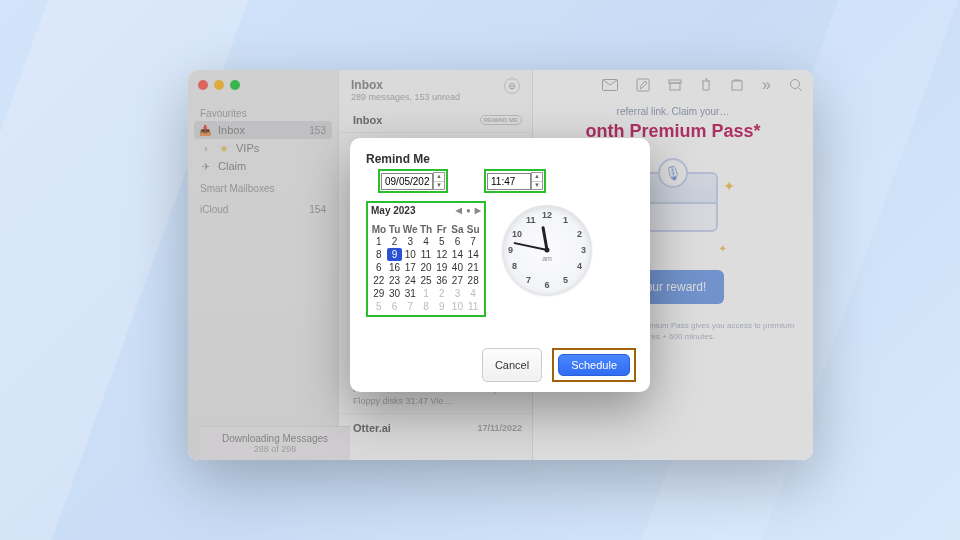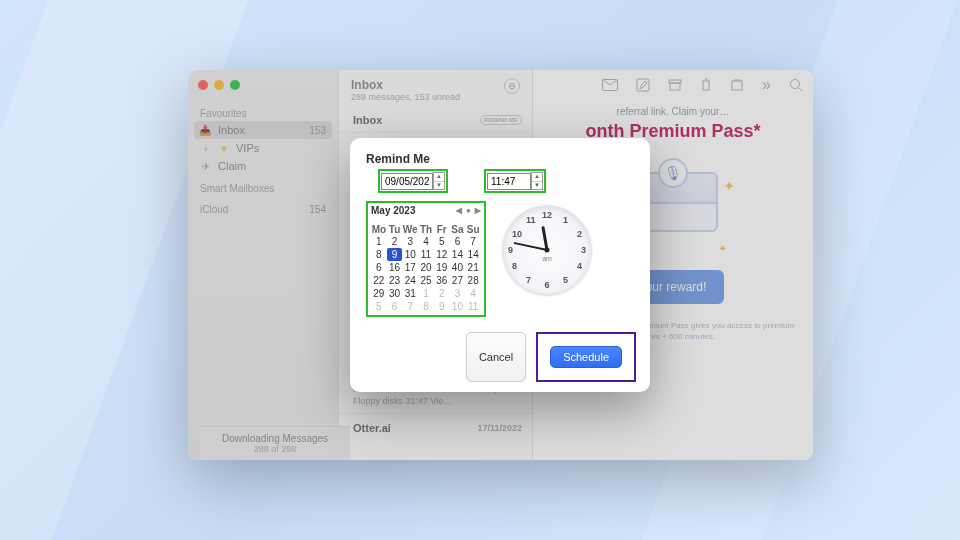--- a/index.html
+++ b/index.html
@@ -89,21 +89,21 @@
 .n1{top:9px;right:23px}.n2{top:23px;right:9px}.n4{bottom:23px;right:9px}.n5{bottom:9px;right:23px}.n7{bottom:9px;left:23px}.n8{bottom:23px;left:9px}.n10{top:23px;left:9px}.n11{top:9px;left:23px}
 .hand{position:absolute;left:50%;top:50%;transform-origin:bottom center;background:#222;border-radius:2px}
 .hh{width:3px;height:24px;transform:translate(-50%,-100%) rotate(350deg)}
 .mh{width:2px;height:34px;transform:translate(-50%,-100%) rotate(282deg)}
 .pin{position:absolute;left:50%;top:50%;width:5px;height:5px;background:#222;border-radius:50%;transform:translate(-50%,-50%)}
 .ampm{position:absolute;left:50%;top:56%;transform:translateX(-50%);font-size:7px;color:#888}
 
 .dialog-buttons{position:absolute;bottom:10px;right:14px;display:flex;gap:10px}
 .btn{font-size:11px;padding:4px 12px;border-radius:5px;border:1px solid #ccc;background:linear-gradient(#fdfdfd,#f0f0f0);color:#333;cursor:pointer}
 .btn.primary{background:linear-gradient(#4a86ff,#2f6df2);color:#fff;border:1px solid #2b5fd8}
-.pbox{border:2px solid #4c1d95;padding:12px;}
+.pbox{border:2px solid #a16207;padding:4px;}
 
 svg{display:block}
 </style>
 </head>
 <body>
 
 <div class="diag d1"></div>
 <div class="diag d2"></div>
 
 <div class="window">

